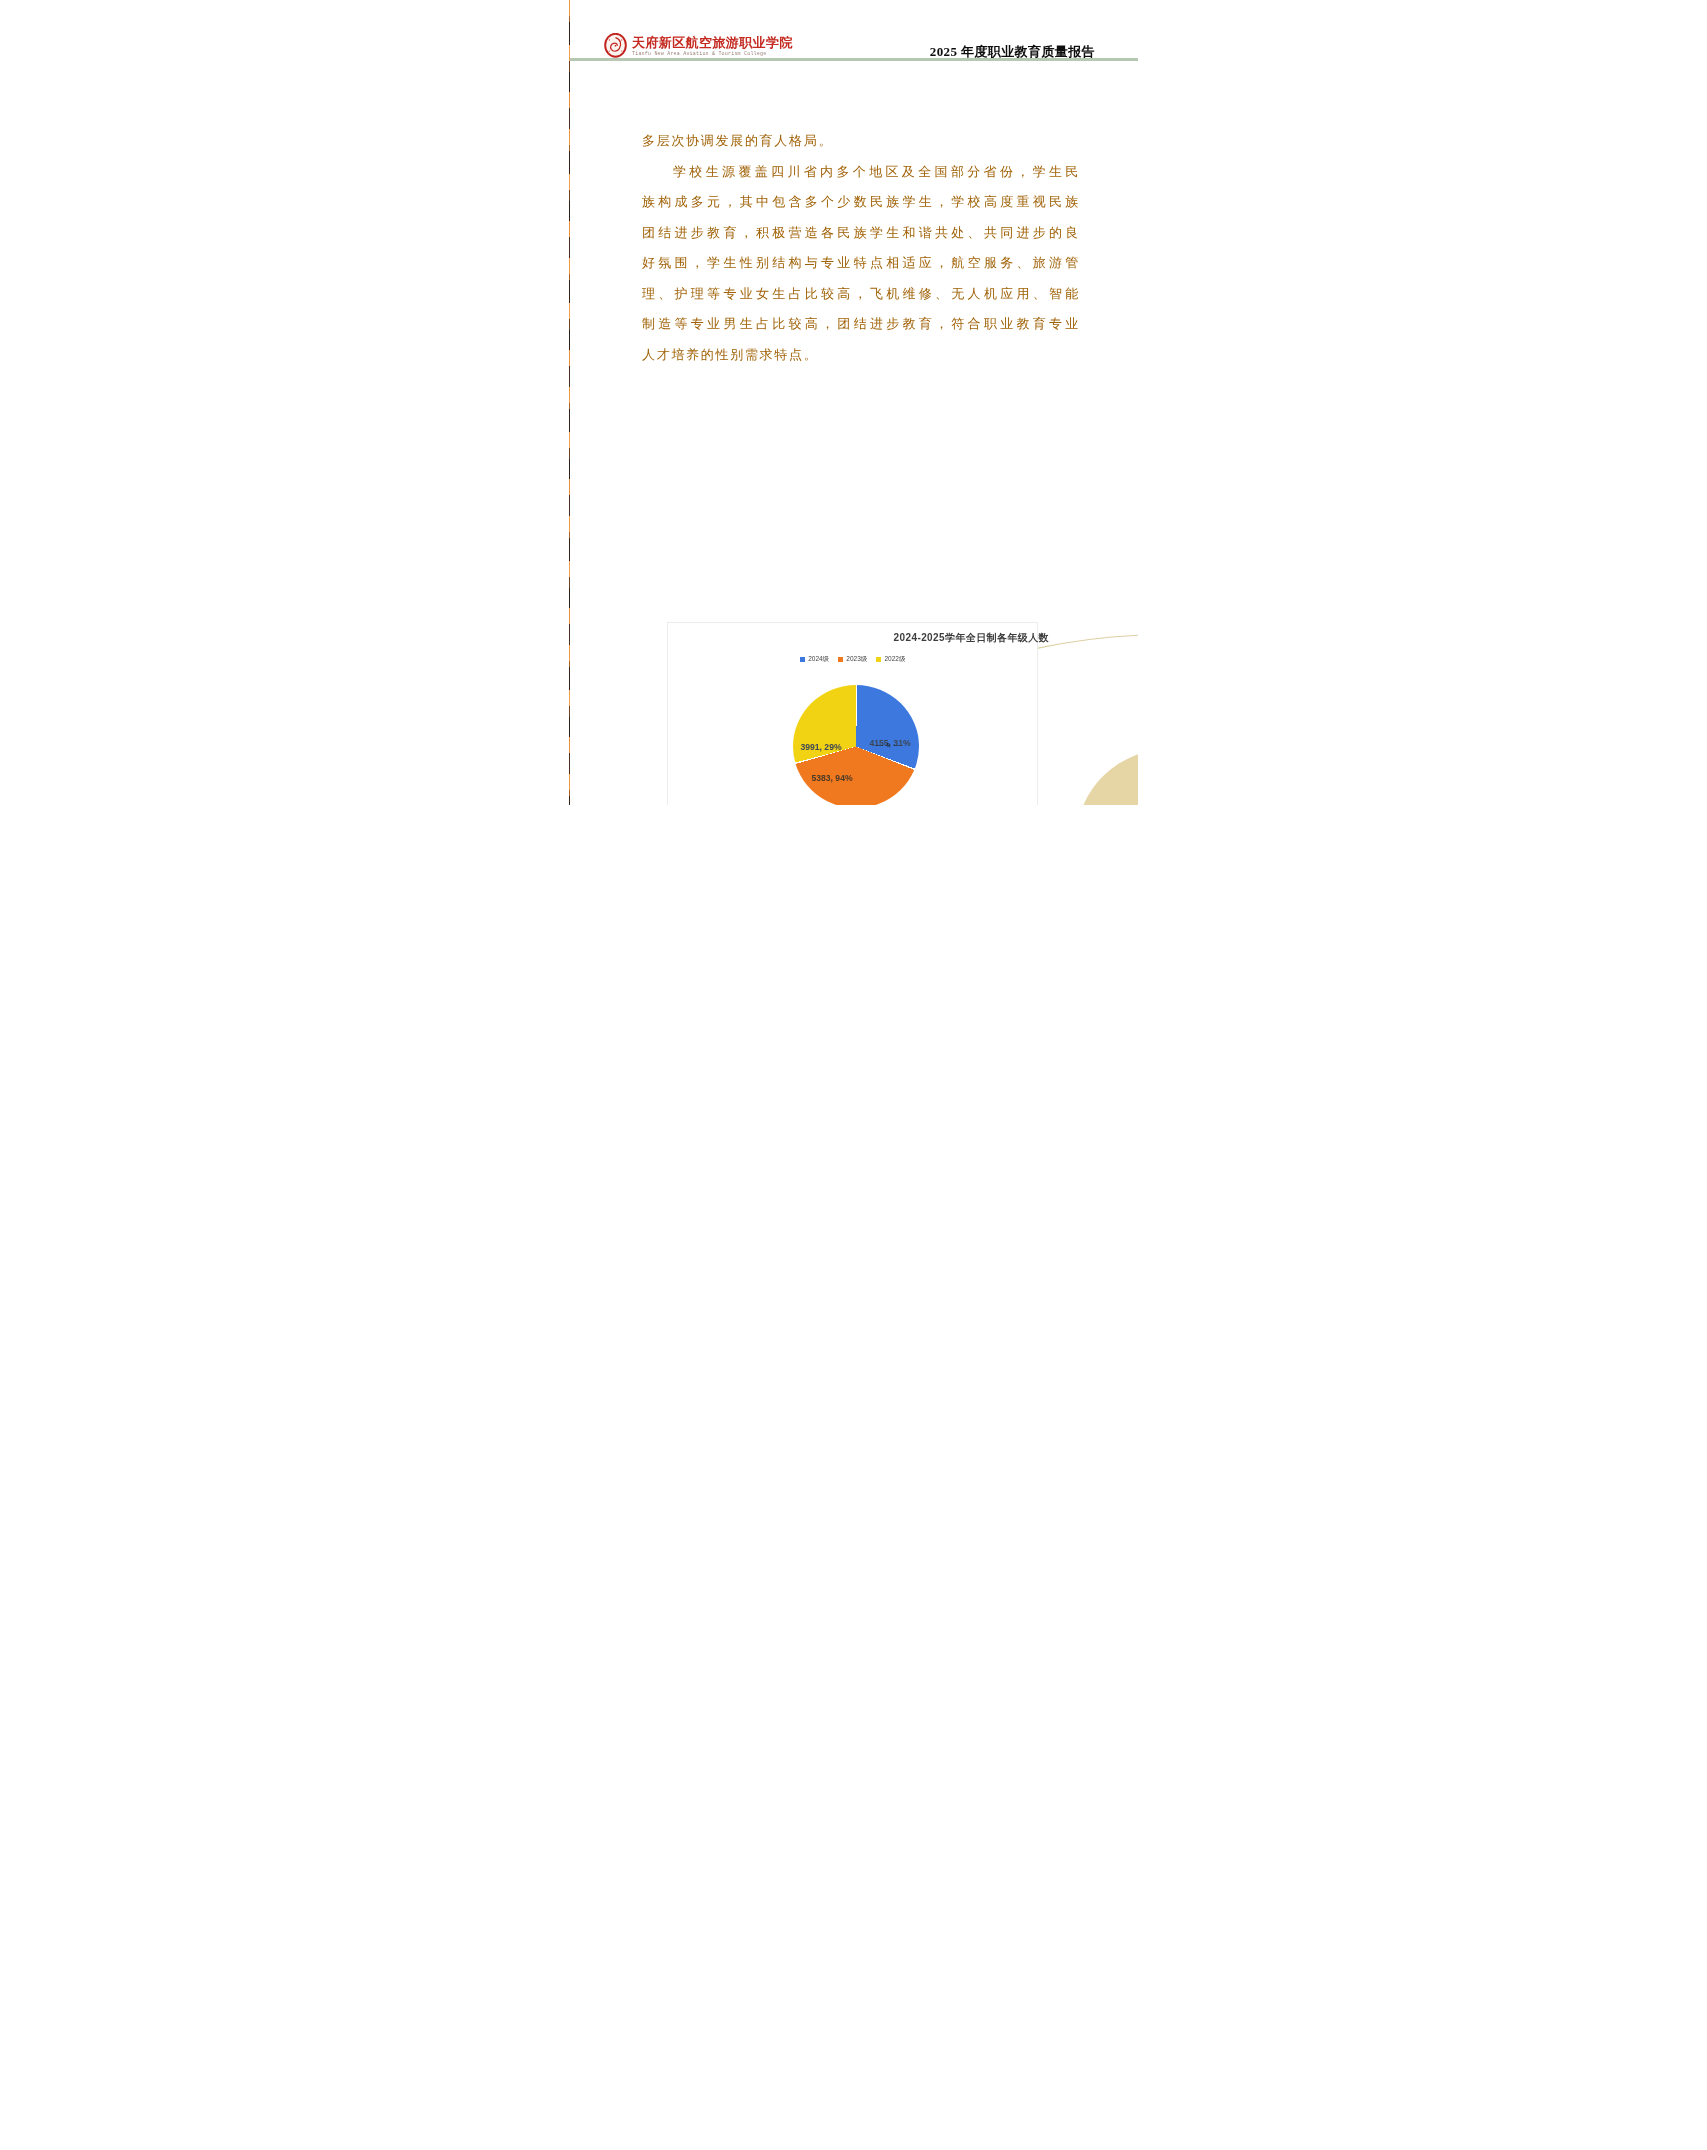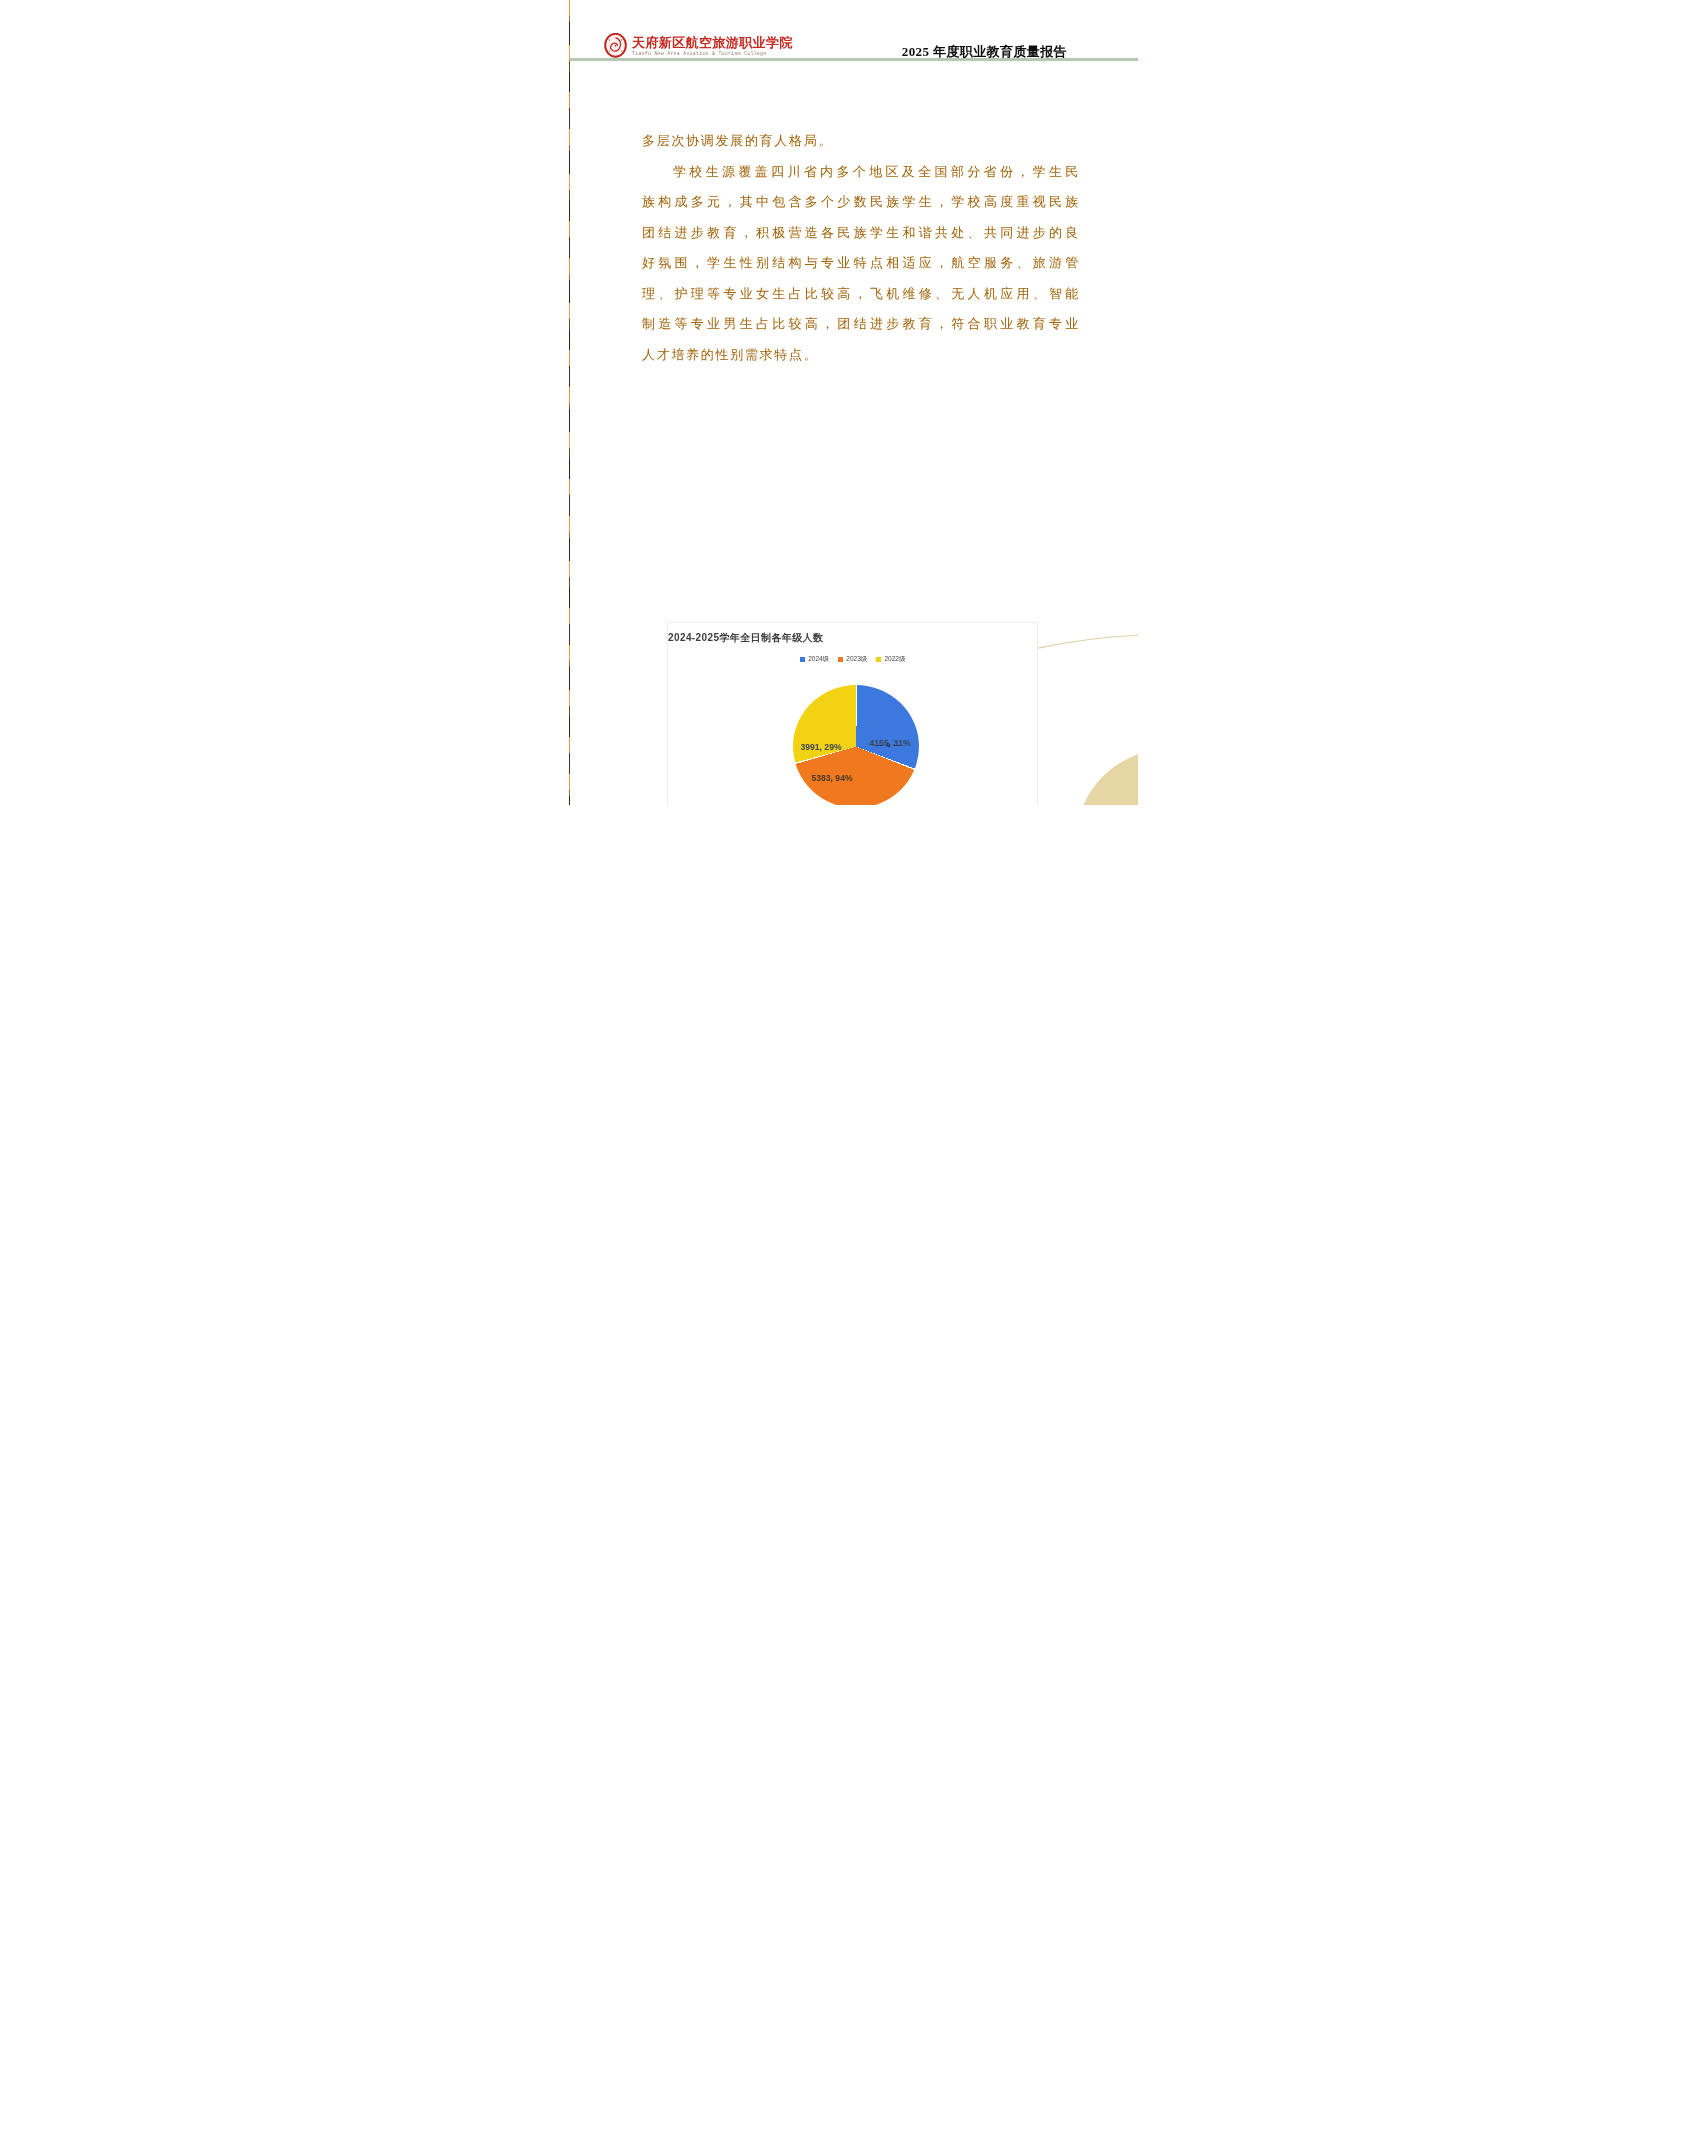--- a/index.html
+++ b/index.html
@@ -15,21 +15,21 @@
   
   .edge-strip{
     position:absolute;left:0;top:0;width:1.3px;height:100%;
     background:repeating-linear-gradient(180deg,
       #ef9a3e 0 16.3px,#a8662c 16.3px 22.4px,#35241a 22.4px 45px,
       #f0a04a 45px 61px,#6b4526 61px 72px,#2e211a 72px 92px,
       #e8913a 92px 108px,#4a3020 108px 129px);
     z-index:3;
   }
   
-  .header{position:absolute;left:0;top:0;width:100%;height:62px;}
+  .header{position:absolute;left:0;top:0;width:100%;height:62px;padding-left:28px;}
   .logo-emblem{position:absolute;left:35px;top:33px;width:23px;height:24.5px;}
   .logo-zh{
     position:absolute;left:63px;top:34px;width:137px;
     font-size:13px;font-weight:bold;color:#c42a20;
     letter-spacing:0.4px;white-space:nowrap;
     font-family:"Liberation Serif","DejaVu Serif",serif;
   }
   .logo-en{
     position:absolute;left:63px;top:51px;width:134px;
     font-size:5px;color:#9b837a;letter-spacing:0.2px;
@@ -54,22 +54,22 @@
     overflow:hidden;
   }
   .line.indent{text-indent:31px;}
   
   .chart-card{
     position:absolute;left:98px;top:316px;width:371px;height:200px;
     background:#ffffff;border:0.4px solid #ececec;box-sizing:border-box;
     font-family:"Liberation Sans","DejaVu Sans",sans-serif;
   }
   .chart-title{
-    position:absolute;left:0;top:7.7px;width:100%;
-    text-align:left;font-size:10px;font-weight:bold;color:#3d3d3d;
+    position:absolute;left:12px;top:7.7px;width:100%;
+    text-align:right;font-size:10px;font-weight:bold;color:#3d3d3d;
     letter-spacing:0.4px;
   }
   .legend{
     position:absolute;left:0;top:32px;width:100%;
     display:flex;justify-content:center;align-items:center;gap:8.6px;
   }
   .legend-item{display:flex;align-items:center;gap:3px;}
   .swatch{width:5.6px;height:5.6px;display:inline-block;}
   .legend-label{font-size:6.5px;color:#454545;}
   .pie{

